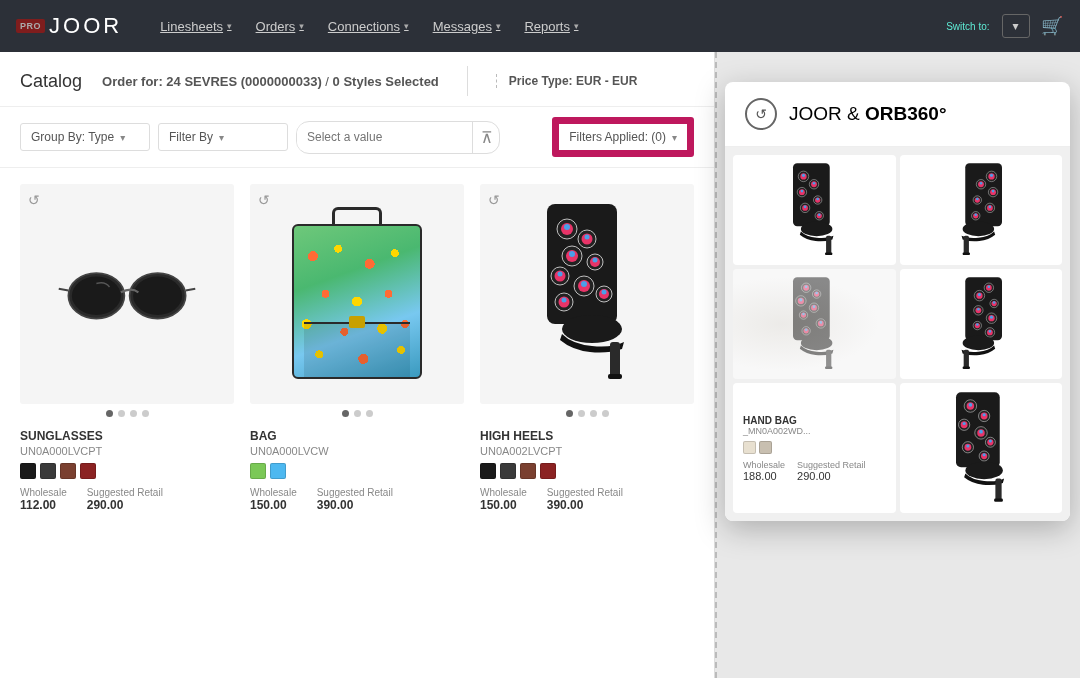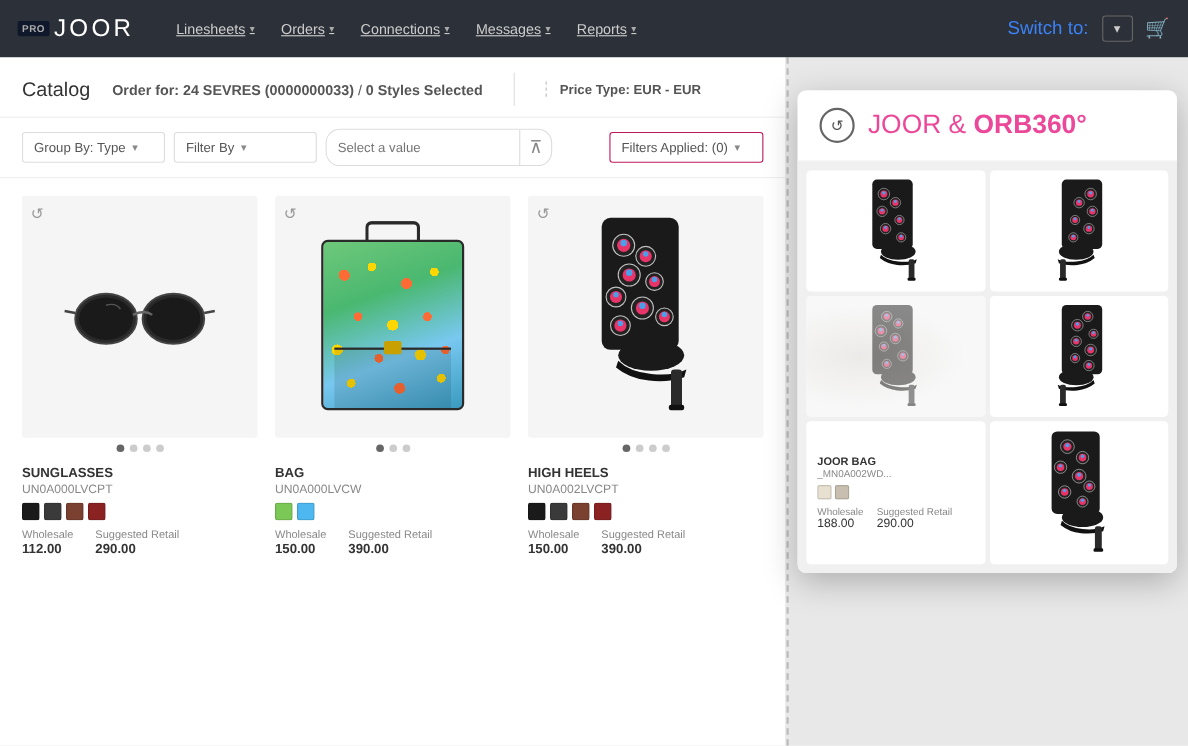--- a/index.html
+++ b/index.html
@@ -9,21 +9,21 @@
     .navbar {
       background: #2c3038;
       height: 52px;
       display: flex;
       align-items: center;
       padding: 0 16px;
       position: relative;
       z-index: 10;
     }
     .navbar-pro-badge {
-      background: #0f172a;
+      background: #7f1d1d;
       color: #aaa;
       font-size: 9px;
       font-weight: bold;
       padding: 2px 4px;
       border-radius: 2px;
       margin-right: 4px;
       letter-spacing: 0.5px;
     }
     .navbar-logo {
       color: white;
@@ -53,22 +53,22 @@
       font-size: 9px;
       color: #aaa;
     }
     .navbar-right {
       display: flex;
       align-items: center;
       gap: 12px;
       margin-left: auto;
     }
     .switch-to-label {
-      color: #3b82f6;
-      font-size: 17px;
+      color: #5eead4;
+      font-size: 10px;
     }
     .switch-to-btn {
       background: transparent;
       border: 1px solid #666;
       color: #ccc;
       padding: 4px 10px;
       border-radius: 3px;
       font-size: 12px;
       cursor: pointer;
       display: flex;
@@ -172,21 +172,21 @@
       outline: none;
     }
     .filter-funnel {
       padding: 6px 8px;
       color: #888;
       cursor: pointer;
       border-left: 1px solid #ddd;
     }
 
     .filters-applied {
-      border: 1px solid #be185d;
+      border: 7px solid #be185d;
       border-radius: 3px;
       padding: 6px 10px;
       font-size: 12px;
       color: #555;
       display: flex;
       align-items: center;
       gap: 6px;
       min-width: 140px;
       margin-left: 44px;
     }
@@ -338,22 +338,22 @@
       border-radius: 50%;
       border: 2px solid #666;
       display: flex;
       align-items: center;
       justify-content: center;
       font-size: 14px;
       color: #555;
       cursor: pointer;
     }
     .orb-title {
-      font-size: 24px;
-      color: #ec4899;
+      font-size: 19px;
+      color: #000000;
     }
     .orb-title-regular { font-weight: 300; }
     .orb-title-bold { font-weight: 900; }
 
     .orb-grid {
       display: grid;
       grid-template-columns: 1fr 1fr;
       gap: 4px;
       padding: 8px;
       background: #f0f0f0;
@@ -749,21 +749,21 @@
           <circle cx="48" cy="115" r="5.5" fill="#e83468"></circle>
             <circle cx="48" cy="113" r="2.5" fill="#4a9fe8"></circle>
           <ellipse cx="70" cy="135" rx="30" ry="14" fill="#1a1a1a"></ellipse>
           <path d="M40 140 Q50 150 70 152 Q90 154 102 148 L100 155 Q85 160 68 158 Q50 156 38 146 Z" fill="#111"></path>
           <rect x="88" y="148" width="10" height="35" rx="3" fill="#2a2a2a"></rect>
           <rect x="86" y="180" width="14" height="5" rx="2" fill="#111"></rect>
         </svg>
       </div>
 
       <div class="orb-product-item" style="flex-direction:column; align-items:flex-start; padding:10px; min-height:130px;">
-        <div style="font-size:10px; font-weight:bold; color:#333;">JOOR BAG</div>
+        <div style="font-size:10px; font-weight:bold; color:#333;">HAND BAG</div>
         <div style="font-size:9px; color:#888;">_MN0A002WD...</div>
         <div style="display:flex; gap:3px; margin-top:5px;">
           <div style="width:13px;height:13px;background:#e8e0d0;border-radius:2px;border:1px solid rgba(0,0,0,0.15);"></div>
           <div style="width:13px;height:13px;background:#c8bfb0;border-radius:2px;border:1px solid rgba(0,0,0,0.15);"></div>
         </div>
         <div style="display:flex; gap:12px; margin-top:6px;">
           <div style="display:flex;flex-direction:column;">
             <span style="font-size:9px;color:#888;">Wholesale</span>
             <span style="font-size:11px;color:#333;">188.00</span>
           </div>

